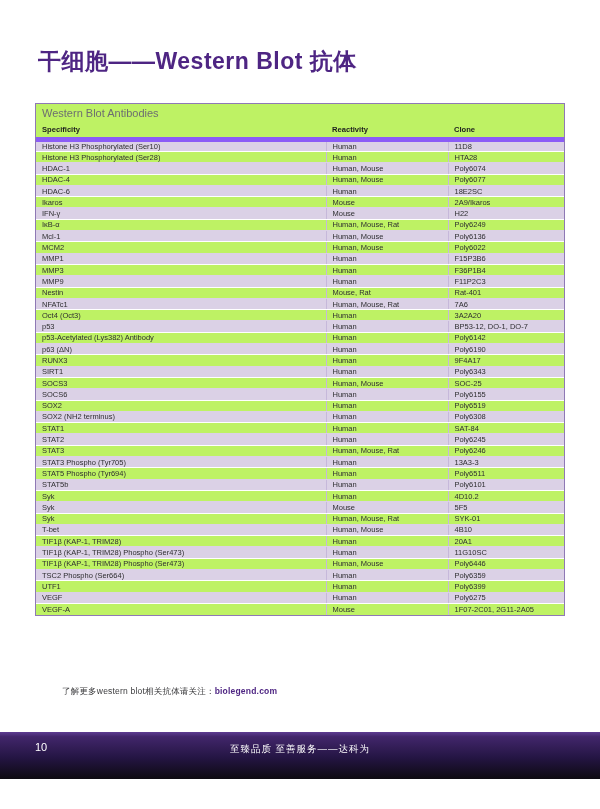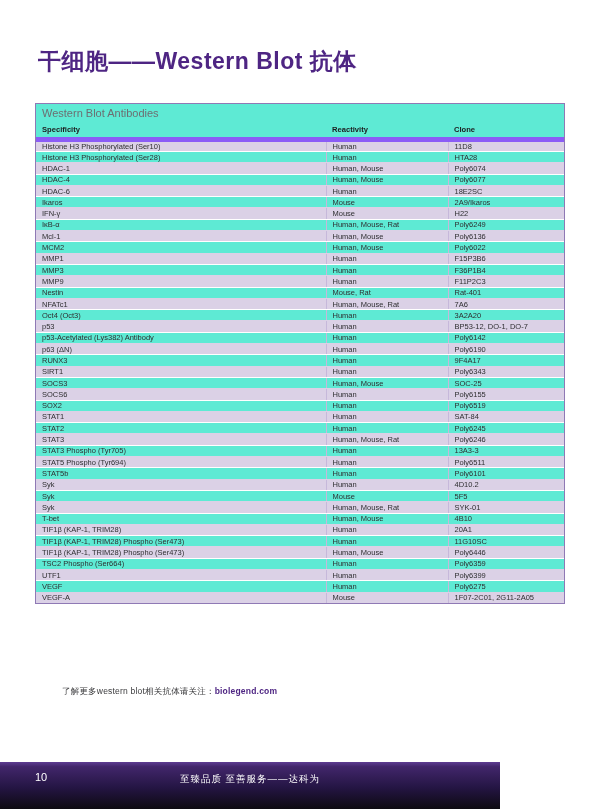--- a/index.html
+++ b/index.html
@@ -6,21 +6,21 @@
   html,body { width:600px; height:809px; background:#ffffff; font-family:"Liberation Sans",sans-serif; position:relative; overflow:hidden; }
 
   .page-title {
     position:absolute; left:38px; top:44px;
     font-size:23px; line-height:34px; letter-spacing:0.5px;
     color:#4E2583; font-weight:600;
   }
 
   .table-wrap {
     position:absolute; left:35px; top:103px; width:530px;
-    border:1px solid #8F79B5; background:#5eead4;
+    border:1px solid #8F79B5; background:#bef264;
   }
   .table-title {
     height:19px; line-height:19px; padding-left:6px;
     font-size:11px; color:#6d6e71;
   }
   table { width:100%; border-collapse:collapse; table-layout:fixed; }
   thead th {
     text-align:left; font-size:7.6px; color:#1d1d1f;
     padding:2px 4px 3px 6px; border-bottom:5px solid #8b5cf6;
     font-weight:bold;
@@ -36,21 +36,21 @@
   tbody tr:last-child td { border-bottom:none; }
   tbody td + td { border-left:1px solid #c6b8da; }
 
   .footer-note {
     position:absolute; left:38px; top:686px;
     font-size:8.5px; color:#3a3a3c; letter-spacing:0.2px;margin-left:24px;
   }
   .footer-note .link { font-weight:bold; color:#4E2583; }
 
   .bottom-bar {
-    position:absolute; left:0; top:762px; width:500px; height:47px;
+    position:absolute; left:0; top:732px; width:600px; height:47px;
     background:linear-gradient(to bottom, #5E3C92 0%, #42266B 10%, #241543 55%, #0d0a10 100%);
   }
   .page-number {
     position:absolute; left:35px; top:9px;
     font-size:11px; color:#ffffff;
   }
   .slogan {
     position:absolute; left:0; right:0; top:11px; text-align:center;
     font-size:9.5px; color:#ffffff; letter-spacing:1px;
   }
@@ -185,20 +185,25 @@
           <td>SOCS6</td>
           <td>Human</td>
           <td>Poly6155</td>
         </tr>
         <tr>
           <td>SOX2</td>
           <td>Human</td>
           <td>Poly6519</td>
         </tr>
         <tr>
+          <td>SOX2 (NH2 terminus)</td>
+          <td>Human</td>
+          <td>Poly6308</td>
+        </tr>
+        <tr>
           <td>STAT1</td>
           <td>Human</td>
           <td>SAT-84</td>
         </tr>
         <tr>
           <td>STAT2</td>
           <td>Human</td>
           <td>Poly6245</td>
         </tr>
         <tr>

